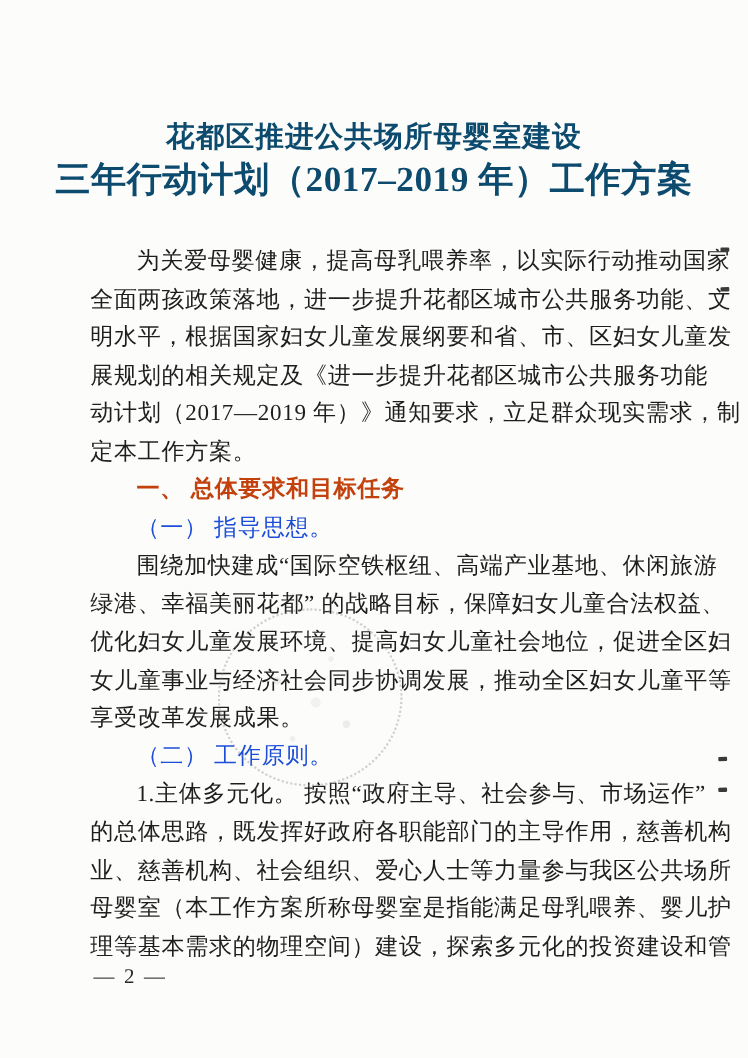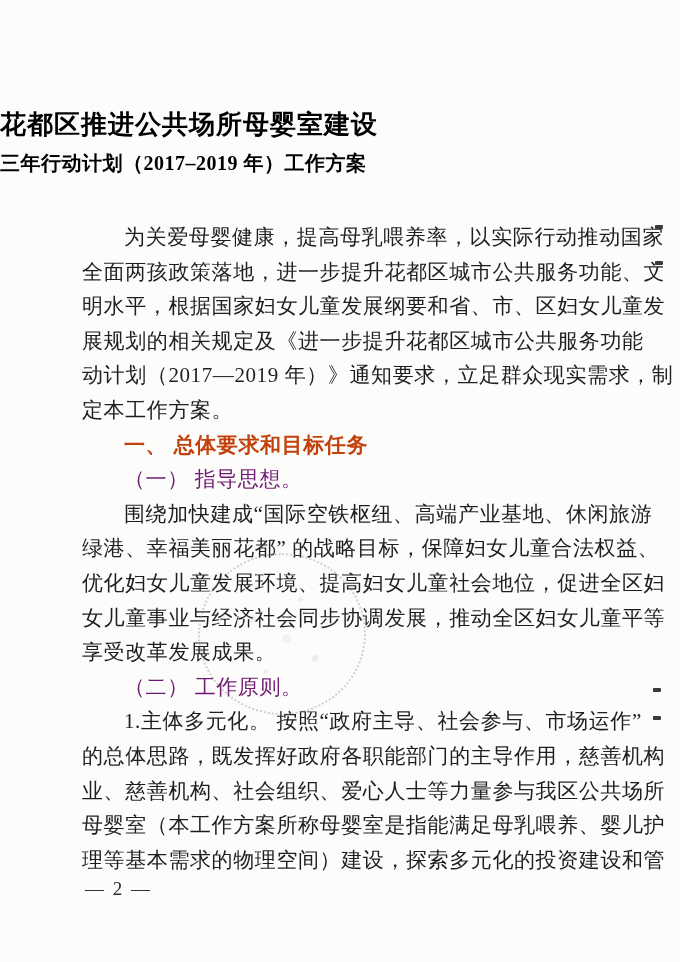--- a/index.html
+++ b/index.html
@@ -15,31 +15,31 @@
     background: #fcfcfb;
     overflow: hidden;
     color: #1c1c1c;
     font-family: "Liberation Serif", "DejaVu Serif", serif;
   }
   .title-block {
     position: absolute;
     top: 106px;
     left: 0;
     width: 680px;
-    text-align: left;
+    text-align: center;
     font-weight: 700;
-    color: #000000;
+    color: #0c4a6e;
   }
   .title-line1 {
     font-size: 26px;
     line-height: 38px;
     letter-spacing: 1px;
   }
   .title-line2 {
-    font-size: 20px;
+    font-size: 32px;
     line-height: 38px;
     letter-spacing: 0.5px;
   }
   .body-block {
     position: absolute;
     top: 220px;
     left: 82px;
     width: 520px;
     font-size: 21px;
     line-height: 34.6px;
@@ -51,21 +51,21 @@
   }
   .ind {
     text-indent: 42px;
   }
   .h-bold {
     font-family: "Liberation Sans", "DejaVu Sans", sans-serif;
     font-weight: 700;
     color: #c2410c;
   }
   .kaiti {
-    color: #701a75;
+    color: #1d4ed8;
   }
   .footer {
     position: absolute;
     top: 878px;
     left: 85px;
     font-size: 19px;
     letter-spacing: 2px;
     color: #2a2a2a;
   }
   

